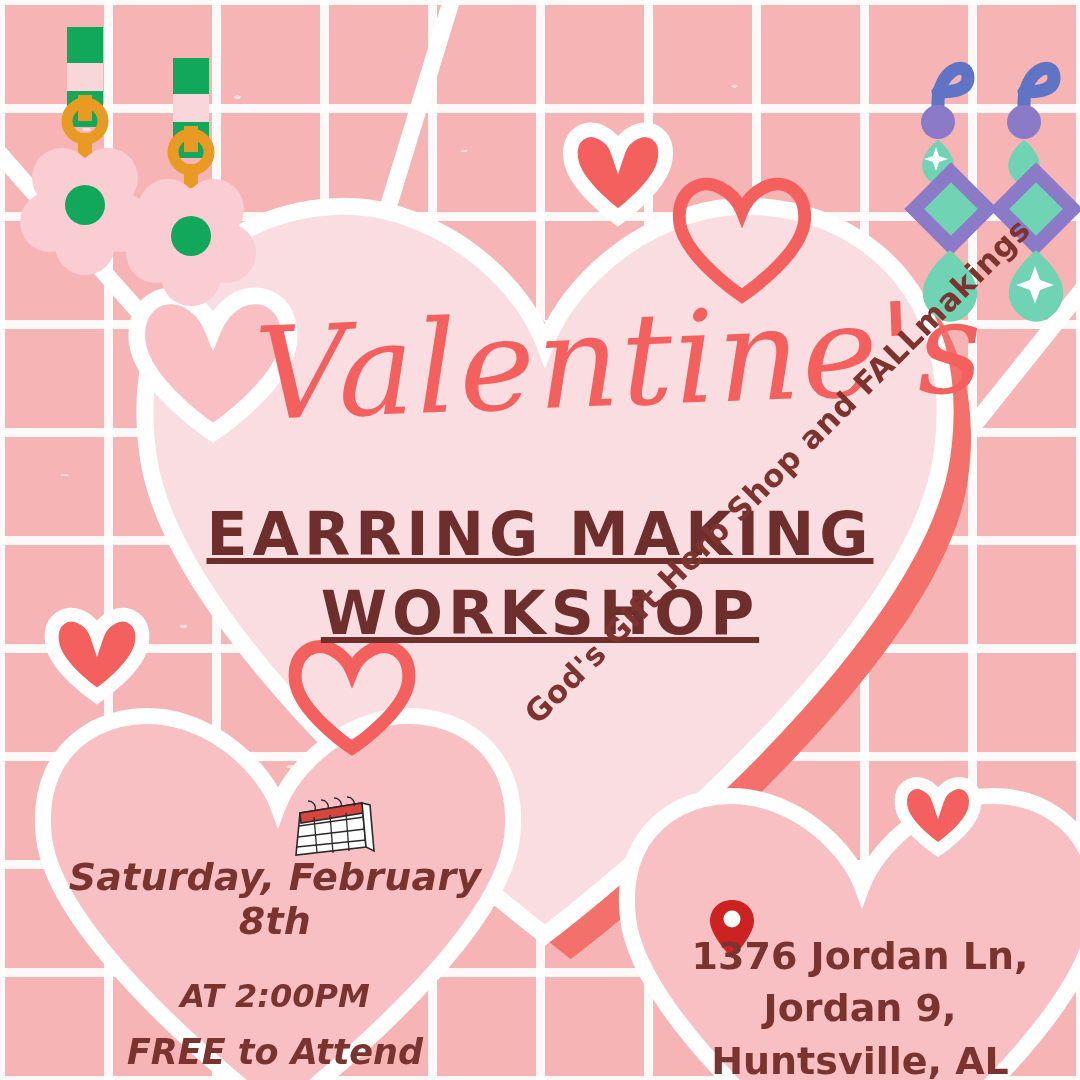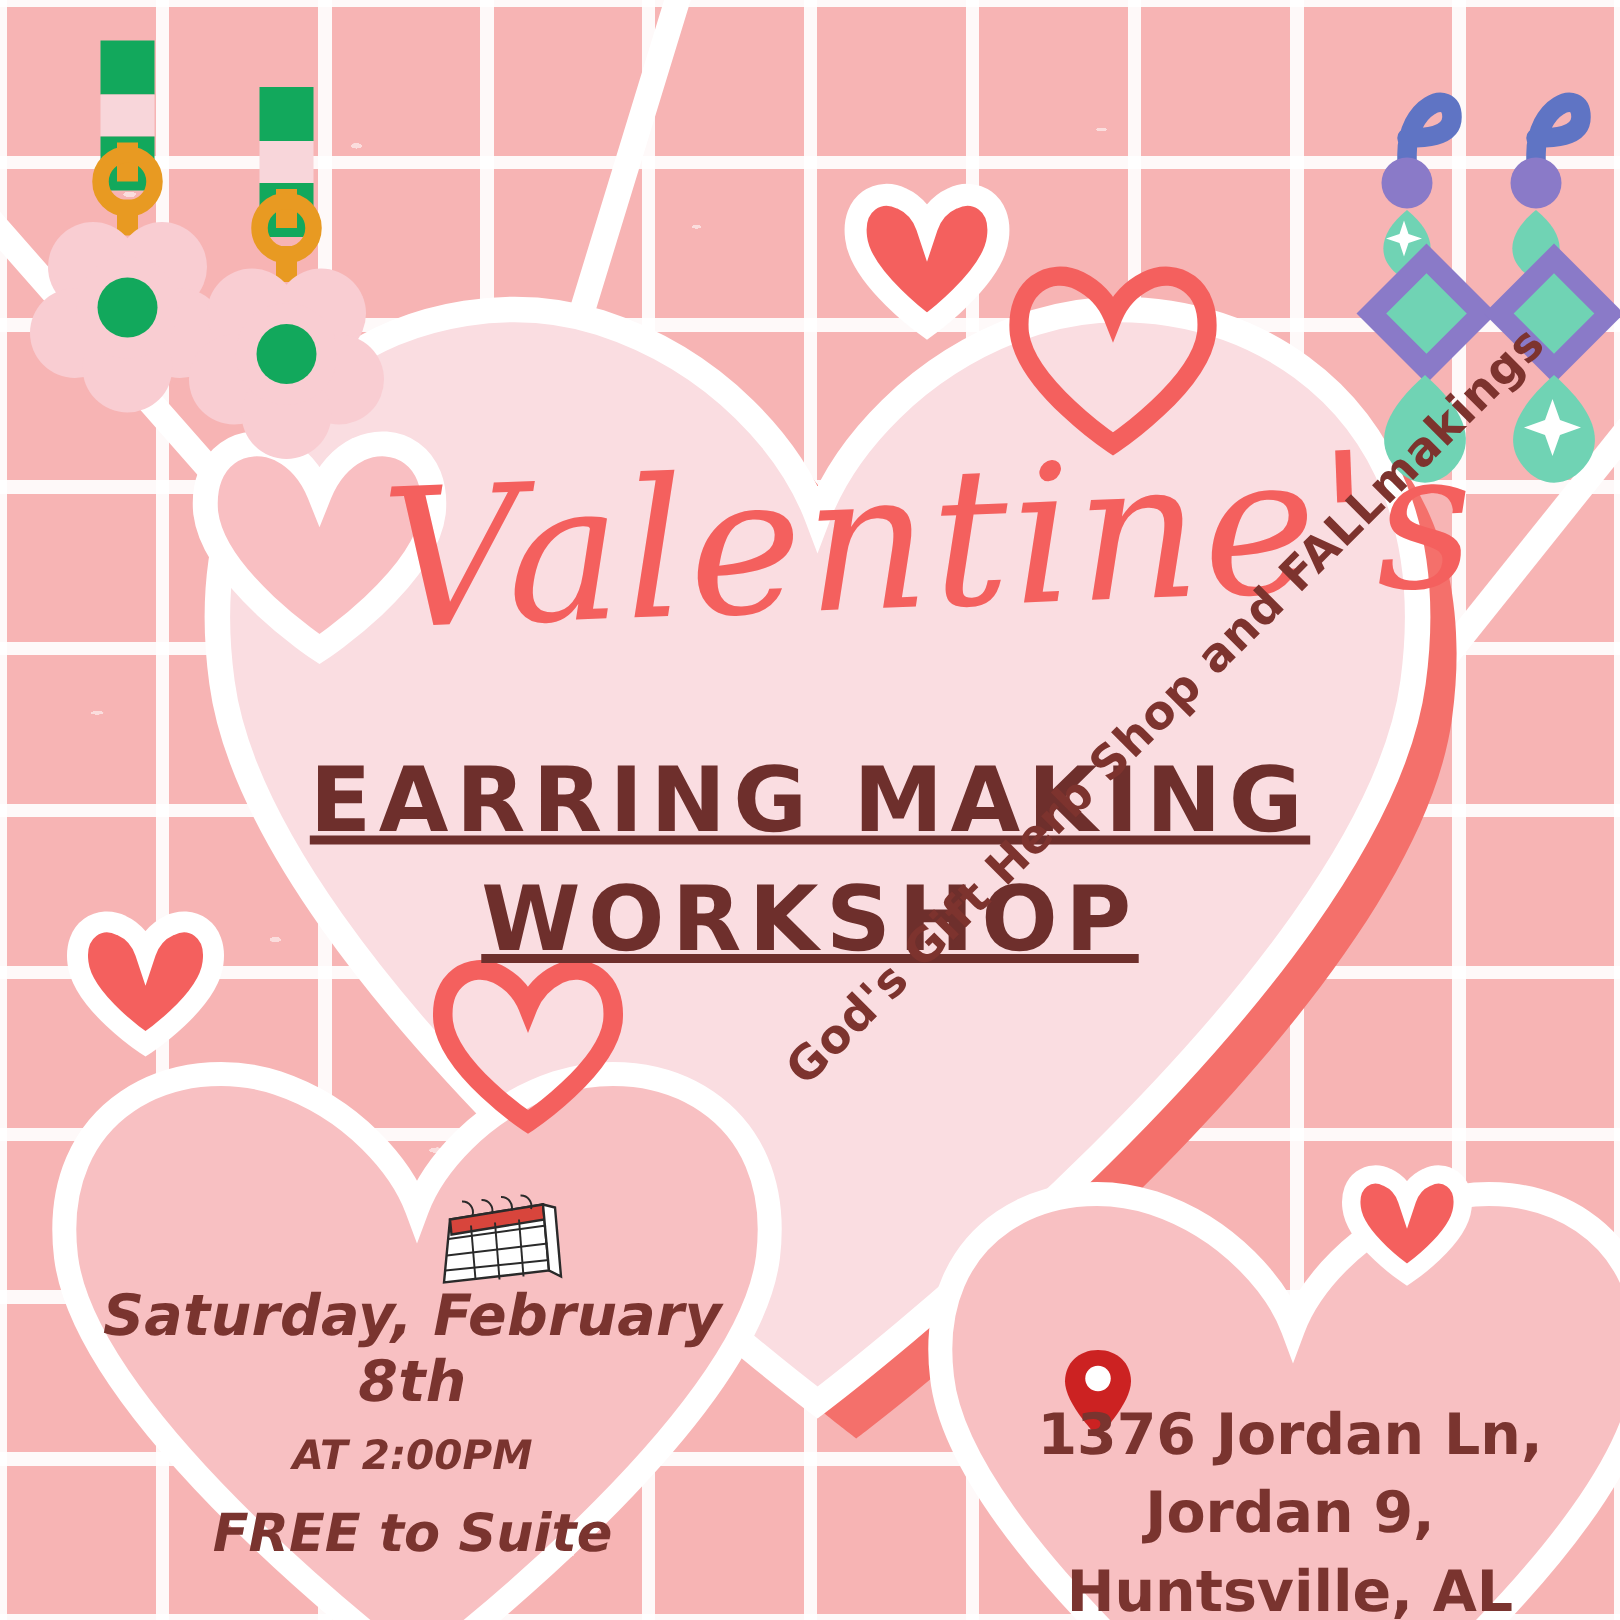--- a/index.html
+++ b/index.html
@@ -74,21 +74,21 @@
   .headline .l2{display:block;}
 
   .date-block{
     position:absolute;left:55px;top:855px;width:440px;
     text-align:center;color:#7a342f;
     font-family:"DejaVu Sans", sans-serif;
     font-weight:700;
     font-style:italic;
   }
   .date-block .line1{font-size:38px;letter-spacing:.2px;}
-  .date-block .line2{font-size:27px;margin-top:12px;}
+  .date-block .line2{font-size:32px;margin-top:34px;}
   .date-block .line3{font-size:35px;margin-top:17px;}
 
   .addr-block{
     position:absolute;left:660px;top:930px;width:400px;
     text-align:center;color:#7a342f;
     font-family:"DejaVu Sans", sans-serif;
     font-weight:700;
     font-size:38px;
     line-height:1.38;
   }
@@ -277,21 +277,21 @@
   <div class="headline">
     <span>EARRING MAKING</span>
     <span class="l2">WORKSHOP</span>
   </div>
 
   <div class="brand-ribbon">God's Gift Herb Shop and FALLmakings</div>
 
   <div class="date-block">
     <div class="line1">Saturday, February 8th</div>
     <div class="line2">AT 2:00PM</div>
-    <div class="line3">FREE to Suite</div>
+    <div class="line3">FREE to Attend</div>
   </div>
 
   <div class="addr-block">
     <div>1376 Jordan Ln,</div>
     <div>Jordan 9,</div>
     <div>Huntsville, AL</div>
   </div>
 
 </div>
 

